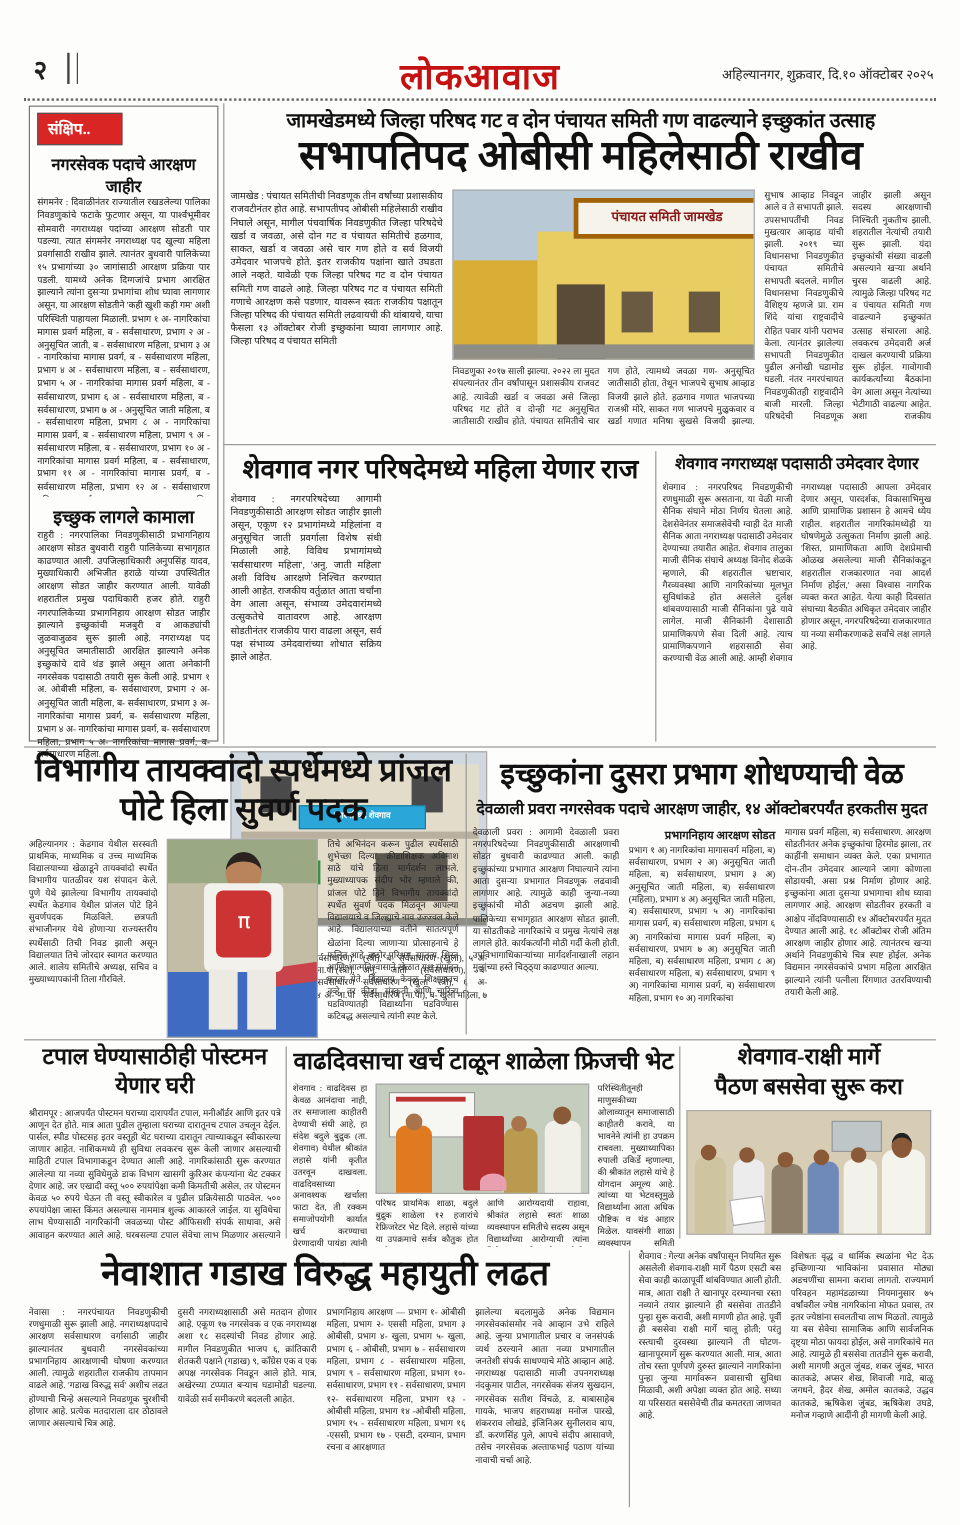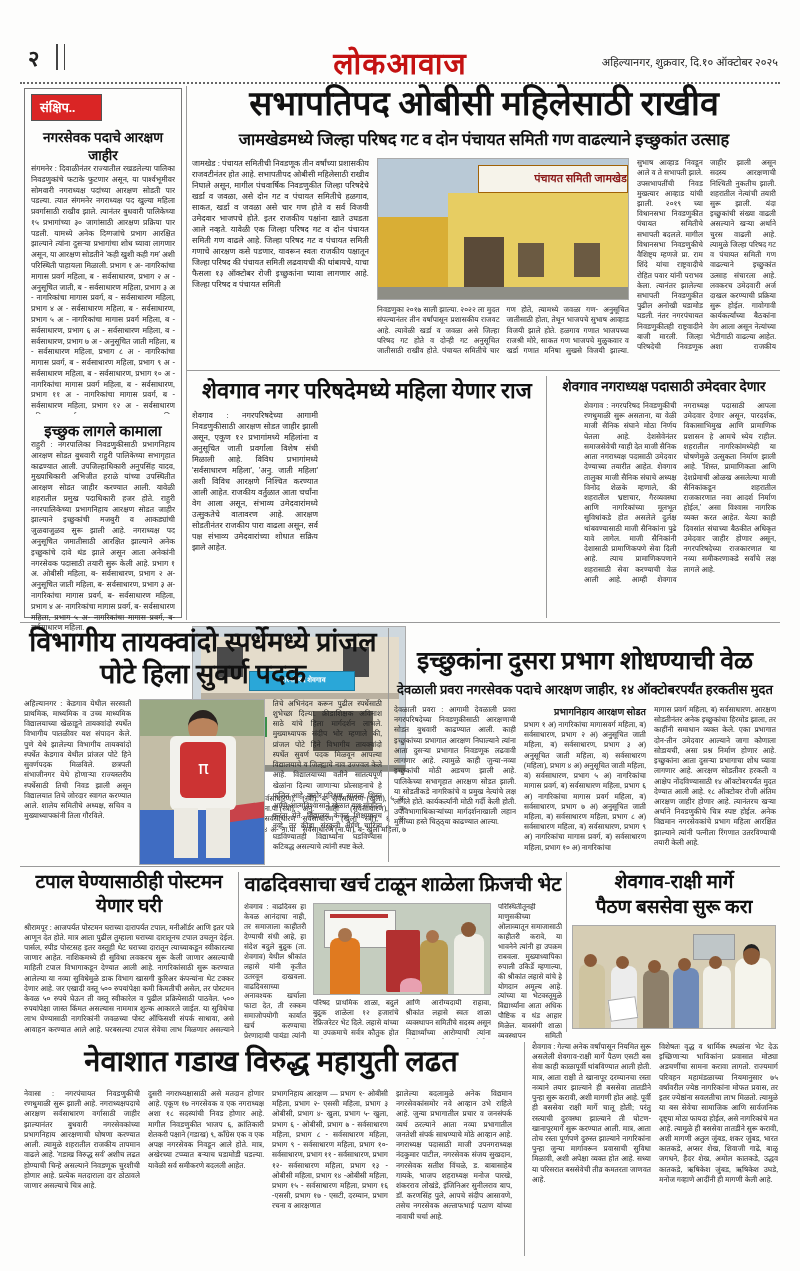--- a/index.html
+++ b/index.html
@@ -37,27 +37,27 @@
   .photo{position:relative;overflow:hidden;border:1px solid #aaa;box-sizing:border-box;}
   .ph-part{position:absolute;}
   
   .art-sw{position:absolute;left:192px;top:374px;width:350px;}
   .sw-h1{font-size:22px;}
   .sw-row{display:flex;gap:8px;margin-top:6px;flex-direction:column;}
   .sw-c1{width:126px;height:208px;}
   .art-es{position:absolute;left:552px;top:374px;width:224px;}
   .es-h1{font-size:21px;}
   .es-h2{font-size:13.5px;margin-top:3px;}
-  .es-body{margin-top:6px;height:190px;font-size:7.4px;margin-left:32px;}
+  .es-body{margin-top:6px;height:190px;font-size:7.4px;}
   
   .art-tk{position:absolute;left:24px;top:626px;width:358px;}
   .tk-h1{font-size:27px;line-height:1.2;}
   .tk-row{display:flex;gap:8px;margin-top:8px;height:166px;}
   .art-dw{position:absolute;left:394px;top:626px;width:382px;}
-  .dw-h1{font-size:25px;margin-top:16px;}
+  .dw-h1{font-size:25px;}
   .dw-h2{font-size:13px;margin-top:4px;}
   .dw-row{display:flex;gap:8px;margin-top:7px;height:172px;}
   .dw-col{width:122px;}
   .inner-head{font-size:9.5px;font-weight:bold;text-align:right;margin-bottom:2px;}
   
   .art-pm{position:absolute;left:24px;top:870px;width:210px;}
   .pm-h1{font-size:19px;line-height:1.25;}
   .art-fr{position:absolute;left:244px;top:870px;width:318px;}
   .fr-h1{font-size:20px;}
   .fr-row{display:flex;gap:7px;margin-top:6px;}
@@ -88,33 +88,33 @@
     <span class="brief-chip">संक्षिप..</span>
     <div class="h-center brief-title1">नगरसेवक पदाचे आरक्षण जाहीर</div>
     <div class="brief-body" style="height:250px;">संगमनेर : दिवाळीनंतर राज्यातील रखडलेल्या पालिका निवडणुकांचे फटाके फुटणार असून, या पार्श्वभूमीवर सोमवारी नगराध्यक्ष पदांच्या आरक्षण सोडती पार पडल्या. त्यात संगमनेर नगराध्यक्ष पद खुल्या महिला प्रवर्गासाठी राखीव झाले. त्यानंतर बुधवारी पालिकेच्या १५ प्रभागांच्या ३० जागांसाठी आरक्षण प्रक्रिया पार पडली. यामध्ये अनेक दिग्गजांचे प्रभाग आरक्षित झाल्याने त्यांना दुसऱ्या प्रभागांचा शोध घ्यावा लागणार असून, या आरक्षण सोडतीने 'कही खुशी कही गम' अशी परिस्थिती पाहायला मिळाली. प्रभाग १ अ- नागरिकांचा मागास प्रवर्ग महिला, ब - सर्वसाधारण, प्रभाग २ अ - अनुसूचित जाती, ब - सर्वसाधारण महिला, प्रभाग ३ अ - नागरिकांचा मागास प्रवर्ग, ब - सर्वसाधारण महिला, प्रभाग ४ अ - सर्वसाधारण महिला, ब - सर्वसाधारण, प्रभाग ५ अ - नागरिकांचा मागास प्रवर्ग महिला, ब - सर्वसाधारण, प्रभाग ६ अ - सर्वसाधारण महिला, ब - सर्वसाधारण, प्रभाग ७ अ - अनुसूचित जाती महिला, ब - सर्वसाधारण महिला, प्रभाग ८ अ - नागरिकांचा मागास प्रवर्ग, ब - सर्वसाधारण महिला, प्रभाग ९ अ - सर्वसाधारण महिला, ब - सर्वसाधारण, प्रभाग १० अ - नागरिकांचा मागास प्रवर्ग महिला, ब - सर्वसाधारण, प्रभाग ११ अ - नागरिकांचा मागास प्रवर्ग, ब - सर्वसाधारण महिला, प्रभाग १२ अ - सर्वसाधारण महिला, ब - सर्वसाधारण, प्रभाग १३ अ - अनुसूचित जाती, ब - सर्वसाधारण महिला, प्रभाग १४ अ - सर्वसाधारण महिला, ब - सर्वसाधारण, प्रभाग १५ अ - नागरिकांचा मागास प्रवर्ग, ब - सर्वसाधारण महिला.</div>
     <div class="h-center brief-title2">इच्छुक लागले कामाला</div>
     <div class="brief-body" style="height:218px;">राहुरी : नगरपालिका निवडणुकीसाठी प्रभागनिहाय आरक्षण सोडत बुधवारी राहुरी पालिकेच्या सभागृहात काढण्यात आली. उपजिल्हाधिकारी अनुपसिंह यादव, मुख्याधिकारी अभिजीत हराळे यांच्या उपस्थितीत आरक्षण सोडत जाहीर करण्यात आली. यावेळी शहरातील प्रमुख पदाधिकारी हजर होते. राहुरी नगरपालिकेच्या प्रभागनिहाय आरक्षण सोडत जाहीर झाल्याने इच्छुकांची मजबुरी व आकड्यांची जुळवाजुळव सुरू झाली आहे. नगराध्यक्ष पद अनुसूचित जमातीसाठी आरक्षित झाल्याने अनेक इच्छुकांचे दावे थंड झाले असून आता अनेकांनी नगरसेवक पदासाठी तयारी सुरू केली आहे. प्रभाग १ अ. ओबीसी महिला, ब- सर्वसाधारण, प्रभाग २ अ- अनुसूचित जाती महिला, ब- सर्वसाधारण, प्रभाग ३ अ-नागरिकांचा मागास प्रवर्ग, ब- सर्वसाधारण महिला, प्रभाग ४ अ- नागरिकांचा मागास प्रवर्ग, ब- सर्वसाधारण महिला, प्रभाग ५ अ- नागरिकांचा मागास प्रवर्ग, ब- सर्वसाधारण महिला.</div>
   </div>
 
   <div class="vline" style="left:186px;top:86px;height:534px;"></div>
 
   <div class="lead">
+    <div class="h-center lead-h2">जामखेडमध्ये जिल्हा परिषद गट व दोन पंचायत समिती गण वाढल्याने इच्छुकांत उत्साह</div>
     <div class="h-center lead-h1">सभापतिपद ओबीसी महिलेसाठी राखीव</div>
-    <div class="h-center lead-h2">जामखेडमध्ये जिल्हा परिषद गट व दोन पंचायत समिती गण वाढल्याने इच्छुकांत उत्साह</div>
     <div class="lead-body">
       <div class="body-text lead-c1">जामखेड : पंचायत समितीची निवडणूक तीन वर्षांच्या प्रशासकीय राजवटीनंतर होत आहे. सभापतीपद ओबीसी महिलेसाठी राखीव निघाले असून, मागील पंचवार्षिक निवडणुकीत जिल्हा परिषदेचे खर्डा व जवळा, असे दोन गट व पंचायत समितीचे हळगाव, साकत, खर्डा व जवळा असे चार गण होते व सर्व विजयी उमेदवार भाजपचे होते. इतर राजकीय पक्षांना खाते उघडता आले नव्हते. यावेळी एक जिल्हा परिषद गट व दोन पंचायत समिती गण वाढले आहे. जिल्हा परिषद गट व पंचायत समिती गणाचे आरक्षण कसे पडणार, यावरून स्वतः राजकीय पक्षातून जिल्हा परिषद की पंचायत समिती लढवायची की थांबायचे, याचा फैसला १३ ऑक्टोबर रोजी इच्छुकांना घ्यावा लागणार आहे. जिल्हा परिषद व पंचायत समिती</div>
       <div class="lead-mid">
         <div class="photo" style="width:252px;height:142px;background:#b9c9d6;">
           <div class="ph-part" style="left:0;top:58px;width:70px;height:84px;background:#d9ae35;"></div>
           <div class="ph-part" style="left:70px;top:34px;width:182px;height:108px;background:#e7cd62;"></div>
           <div class="ph-part" style="left:86px;top:78px;width:40px;height:64px;background:#5a4a38;"></div>
           <div class="ph-part" style="left:140px;top:84px;width:26px;height:34px;background:#6b5a42;"></div>
           <div class="ph-part" style="left:196px;top:84px;width:26px;height:34px;background:#6b5a42;"></div>
-          <div class="ph-part" style="left:100px;top:6px;width:148px;height:26px;background:#f6f3ea;border:1px solid #a16207;
-               font-weight:bold;font-size:11px;color:#8b1a1a;text-align:right;line-height:24px;">पंचायत समिती जामखेड</div>
+          <div class="ph-part" style="left:100px;top:6px;width:148px;height:26px;background:#f6f3ea;border:4px solid #a16207;
+               font-weight:bold;font-size:11px;color:#8b1a1a;text-align:center;line-height:24px;">पंचायत समिती जामखेड</div>
           <div class="ph-part" style="left:0;top:128px;width:252px;height:14px;background:#8e8e86;"></div>
         </div>
         <div class="body-text cols2" style="margin-top:5px;height:57px;font-size:7.4px;">निवडणुका २०१७ साली झाल्या. २०२२ ला मुदत संपल्यानंतर तीन वर्षांपासून प्रशासकीय राजवट आहे. त्यावेळी खर्डा व जवळा असे जिल्हा परिषद गट होते व दोन्ही गट अनुसूचित जातीसाठी राखीव होते. पंचायत समितीचे चार गण होते, त्यामध्ये जवळा गण- अनुसूचित जातीसाठी होता, तेथून भाजपचे सुभाष आव्हाड विजयी झाले होते. हळगाव गणात भाजपच्या राजश्री मोरे, साकत गण भाजपचे मुळुकवार व खर्डा गणात मनिषा सुखसे विजयी झाल्या. पंचायत समितीचे सर्व गण अडीच वर्षांसाठी अनु. जातीसाठी राखीव होते.</div>
       </div>
       <div class="body-text lead-right cols2" style="width:140px;height:204px;">सुभाष आव्हाड निवडून आले व ते सभापती झाले. उपसभापतींची निवड मुखत्यार आव्हाड यांची झाली. २०१९ च्या विधानसभा निवडणुकीत पंचायत समितीचे सभापती बदलले. मागील विधानसभा निवडणुकीचे वैशिष्ट्य म्हणजे प्रा. राम शिंदे यांचा राष्ट्रवादीचे रोहित पवार यांनी पराभव केला. त्यानंतर झालेल्या सभापती निवडणुकीत पुढील अनोखी घडामोड घडली. नंतर नगरपंचायत निवडणुकीतही राष्ट्रवादीने बाजी मारली. जिल्हा परिषदेची निवडणूक जाहीर झाली असून सदस्य आरक्षणाची निश्चिती नुकतीच झाली. शहरातील नेत्यांची तयारी सुरू झाली. यंदा इच्छुकांची संख्या वाढली असल्याने खऱ्या अर्थाने चुरस वाढली आहे. त्यामुळे जिल्हा परिषद गट व पंचायत समिती गण वाढल्याने इच्छुकांत उत्साह संचारला आहे. लवकरच उमेदवारी अर्ज दाखल करण्याची प्रक्रिया सुरू होईल. गावोगावी कार्यकर्त्यांच्या बैठकांना वेग आला असून नेत्यांच्या भेटीगाठी वाढल्या आहेत. अशा राजकीय घडामोडींमुळे जामखेड तालुक्याचे वातावरण चांगलेच तापले आहे.</div>
     </div>
   </div>
 
   <div class="hline" style="left:186px;top:370px;width:594px;"></div>
 

